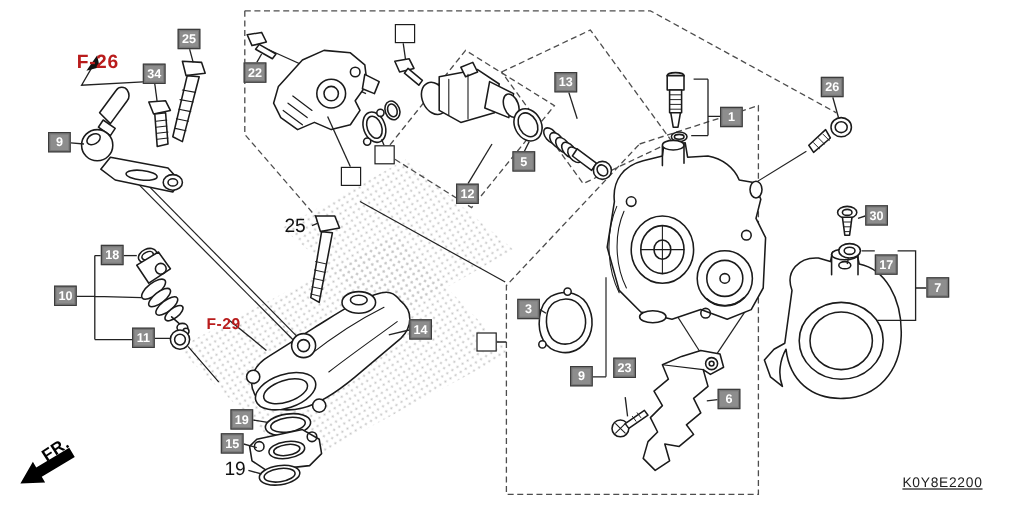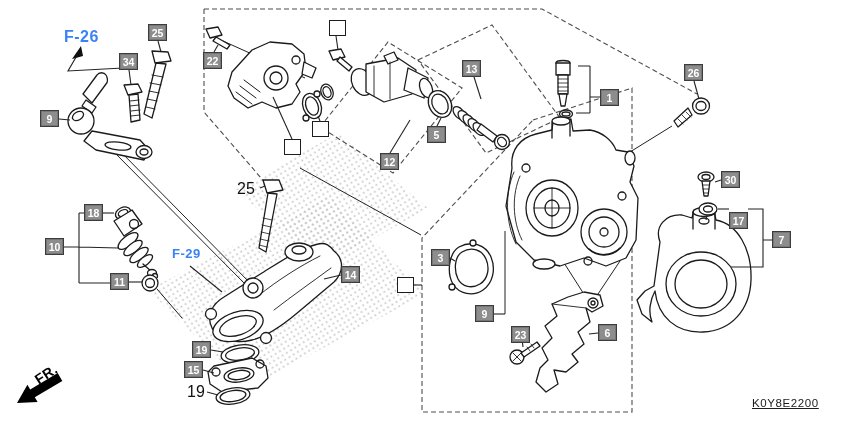--- a/index.html
+++ b/index.html
@@ -4,21 +4,21 @@
 <style>
   html,body{margin:0;padding:0;background:#fff;}
   #stage{position:relative;width:842px;height:421px;background:#fff;overflow:hidden;
          font-family:"Liberation Sans",sans-serif;}
   #art{position:absolute;left:0;top:0;}
   .callout{position:absolute;width:17px;height:15px;background:#8d8d8d;border:1px solid #3c3c3c;
            color:#fff;font:bold 10.5px "Liberation Sans",sans-serif;display:flex;
            align-items:center;justify-content:center;box-shadow:inset 0 0 0 1px #777;}
   .emptybox{position:absolute;width:15px;height:14px;background:#fff;border:1.5px solid #1d1d1d;}
   .plainnum{position:absolute;color:#111;font:16px "Liberation Sans",sans-serif;}
-  .frameref{position:absolute;color:#3b82f6;font:bold 16px "Liberation Sans",sans-serif;letter-spacing:.5px;}
+  .frameref{position:absolute;color:#b91c1c;font:bold 16px "Liberation Sans",sans-serif;letter-spacing:.5px;margin-top:16px;}
   .code{position:absolute;color:#1c1c1c;font:11.5px "Liberation Sans",sans-serif;letter-spacing:.6px;text-decoration:underline;}
   .frlabel{position:absolute;color:#000;font:bold 14px "Liberation Sans",sans-serif;
            transform:rotate(-33deg);letter-spacing:.5px;}
 </style>
 </head>
 <body>
 
 <div id="stage">
 
 <svg id="art" width="842" height="421" viewBox="0 0 842 421">
@@ -315,21 +315,21 @@
   <div class="callout" style="left:380px;top:153px">12</div>
   <div class="callout" style="left:427px;top:126px">5</div>
   <div class="callout" style="left:462px;top:60px">13</div>
   <div class="callout" style="left:600px;top:89px">1</div>
   <div class="callout" style="left:684px;top:64px">26</div>
   <div class="callout" style="left:721px;top:171px">30</div>
   <div class="callout" style="left:729px;top:212px">17</div>
   <div class="callout" style="left:772px;top:231px">7</div>
   <div class="callout" style="left:431px;top:249px">3</div>
   <div class="callout" style="left:475px;top:305px">9</div>
-  <div class="callout" style="left:511px;top:326px">23</div>
+  <div class="callout" style="left:511px;top:298px">23</div>
   <div class="callout" style="left:598px;top:324px">6</div>
   <div class="callout" style="left:84px;top:204px">18</div>
   <div class="callout" style="left:45px;top:238px">10</div>
   <div class="callout" style="left:110px;top:273px">11</div>
   <div class="callout" style="left:341px;top:266px">14</div>
   <div class="callout" style="left:192px;top:341px">19</div>
   <div class="callout" style="left:184px;top:361px">15</div>
 
   <div class="emptybox" style="left:329px;top:20px"></div>
   <div class="emptybox" style="left:312px;top:121px"></div>

